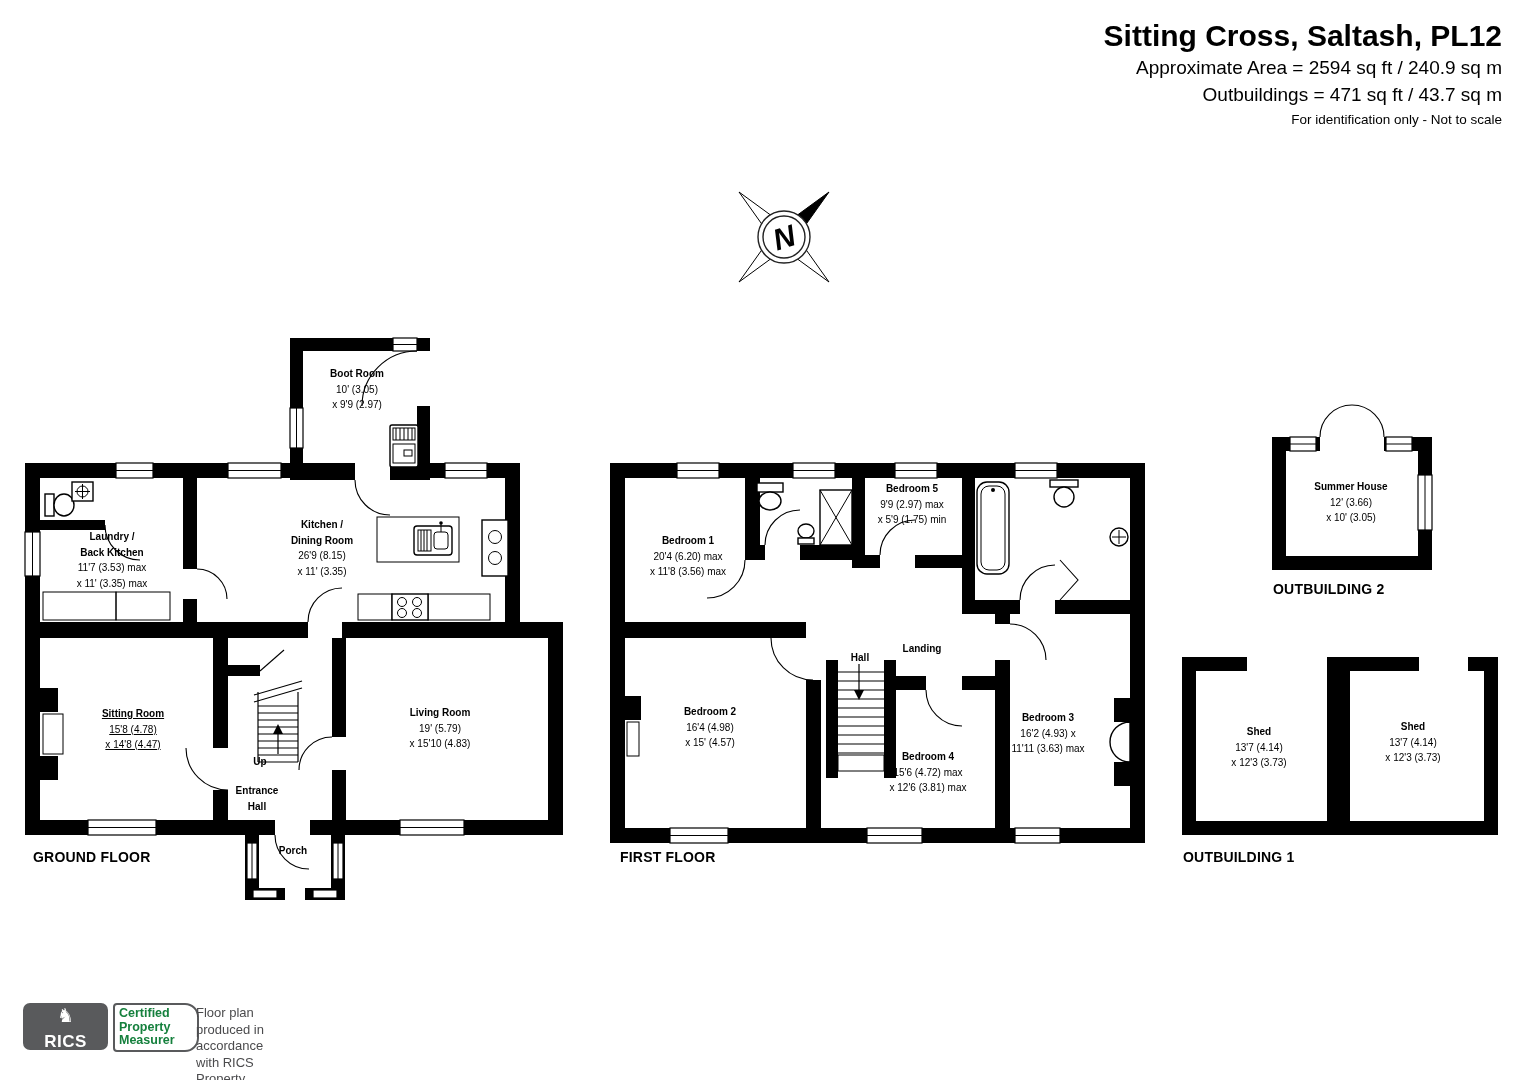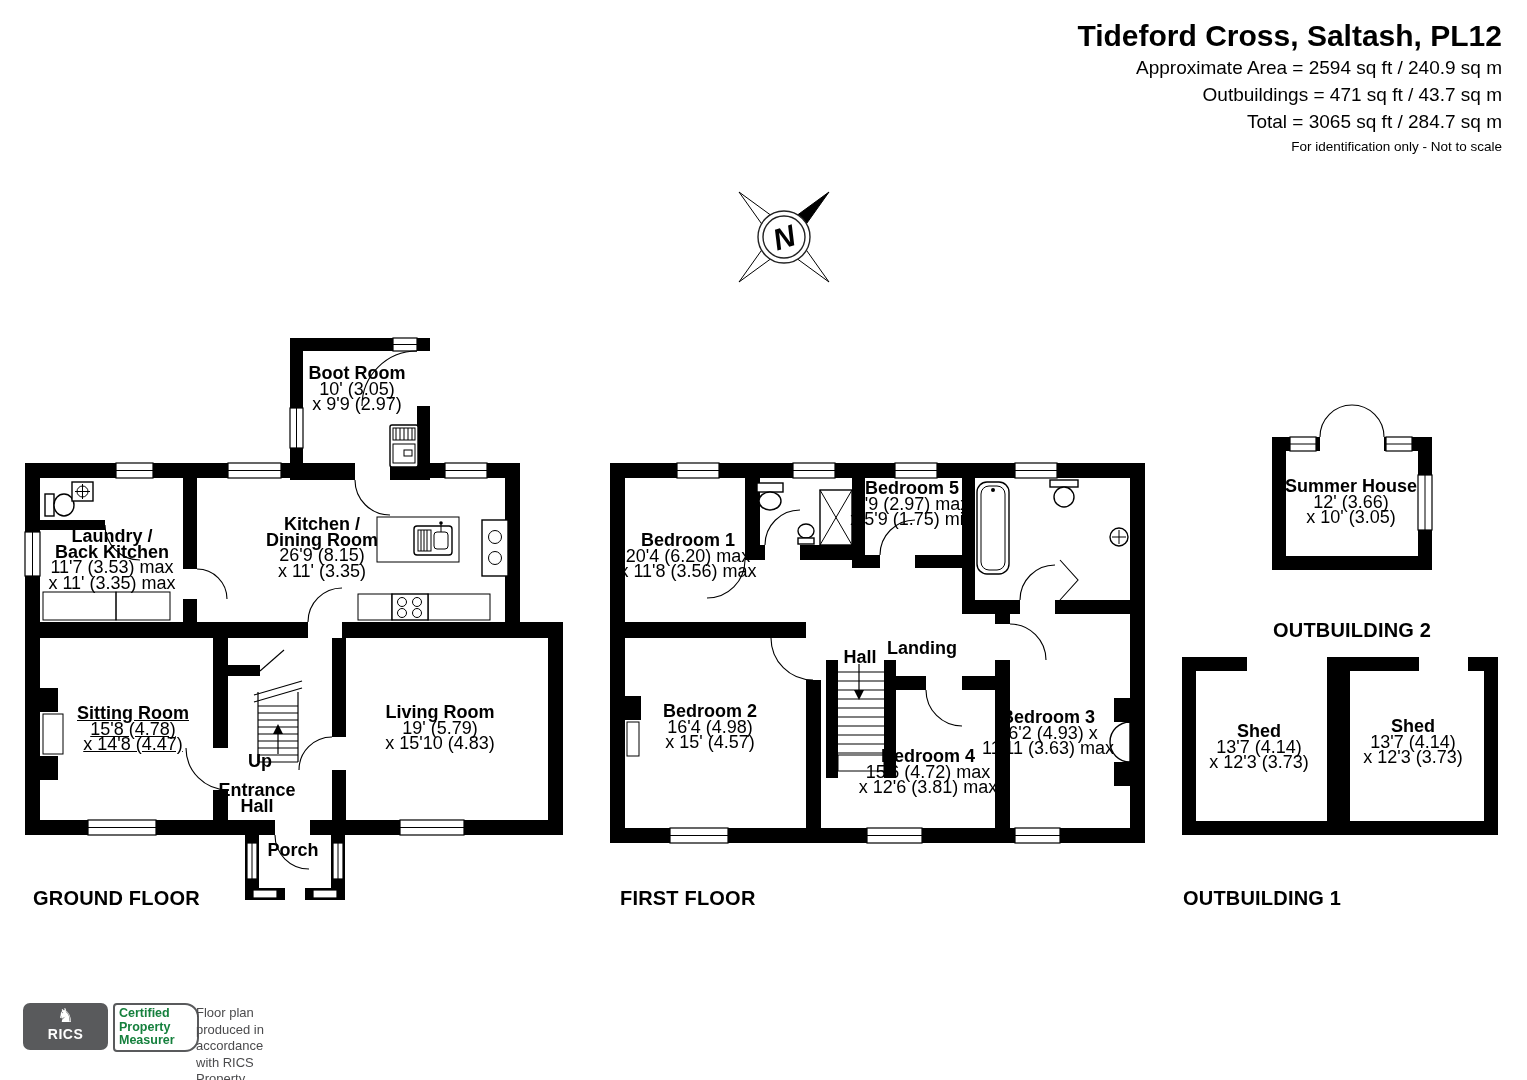--- a/index.html
+++ b/index.html
@@ -7,32 +7,32 @@
           font-family:"Liberation Sans","DejaVu Sans",sans-serif;color:#000;}
   svg{position:absolute;left:0;top:0;}
   .w{fill:#000;}
   .gap{fill:#fff;}
   .win{fill:#fff;stroke:#000;stroke-width:1.2;}
   .wl{stroke:#000;stroke-width:1;fill:none;}
   .arc{stroke:#000;stroke-width:1.1;fill:none;}
   .fx{stroke:#000;stroke-width:1.4;fill:#fff;}
   .fx2{stroke:#000;stroke-width:1;fill:none;}
   .tread{stroke:#000;stroke-width:1.2;fill:none;}
-  .lbl{position:absolute;text-align:center;white-space:nowrap;font-size:18px;line-height:15.5px;transform:translateX(-50%);}
+  .lbl{position:absolute;text-align:center;white-space:nowrap;font-size:10px;line-height:15.5px;transform:translateX(-50%);}
   .lbl .b{font-weight:bold;}
-  .flabel{position:absolute;font-size:20px;font-weight:bold;white-space:nowrap;letter-spacing:.2px;margin-top:38px;}
+  .flabel{position:absolute;font-size:14px;font-weight:bold;white-space:nowrap;letter-spacing:.2px;}
   #header{position:absolute;right:25px;top:18px;text-align:right;}
   #header .title{font-size:30px;font-weight:bold;line-height:36px;}
   #header .aline{font-size:19px;line-height:27px;}
   #header .note{font-size:13.5px;line-height:24px;}
   #footer{position:absolute;left:23px;top:1003px;}
   .rics-box{position:absolute;left:0;top:0;width:85px;height:47px;background:#595a5c;border-radius:7px;
             color:#fff;text-align:center;}
   .rics-lion{font-size:19px;line-height:22px;margin-top:2px;}
-  .rics-text{font-size:14px;font-weight:bold;letter-spacing:.5px;line-height:14px;}
+  .rics-text{font-size:17px;font-weight:bold;letter-spacing:.5px;line-height:14px;margin-top:8px;}
   .badge{position:absolute;left:90px;top:0;width:78px;height:41px;border:2px solid #595a5c;border-radius:4px 14px 14px 4px;
          padding:2px 0 2px 4px;color:#15803d;font-weight:bold;font-size:12.5px;line-height:13.5px;}
   .disclaimer{position:absolute;left:173px;top:2px;color:#4b4b4d;font-size:13px;line-height:16.5px;}
 </style>
 </head>
 <body>
 
 <div id="canvas">
 
 <svg width="1527" height="1080" viewBox="0 0 1527 1080">
@@ -314,24 +314,23 @@
     <rect x="1182" y="657" width="14" height="178" class="w"></rect>
     <rect x="1182" y="821" width="316" height="14" class="w"></rect>
     <rect x="1484" y="657" width="14" height="178" class="w"></rect>
     <rect x="1327" y="657" width="23" height="178" class="w"></rect>
     <rect x="1247" y="657" width="80" height="14" class="gap"></rect>
     <rect x="1419" y="657" width="49" height="14" class="gap"></rect>
   </g>
 </svg>
 
 <div id="header">
-  <div class="title">Tideford Cross, Saltash, PL12</div>
+  <div class="title">Sitting Cross, Saltash, PL12</div>
   <div class="aline">Approximate Area = 2594 sq ft / 240.9 sq m</div>
   <div class="aline">Outbuildings = 471 sq ft / 43.7 sq m</div>
-  <div class="aline">Total = 3065 sq ft / 284.7 sq m</div>
   <div class="note">For identification only - Not to scale</div>
 </div>
 
 <div class="lbl" style="left:357px;top:366px;">
   <div class="b">Boot Room</div>
   <div>10' (3.05)</div>
   <div>x 9'9 (2.97)</div>
 </div>
 <div class="lbl" style="left:112px;top:529px;">
   <div class="b">Laundry /</div>

